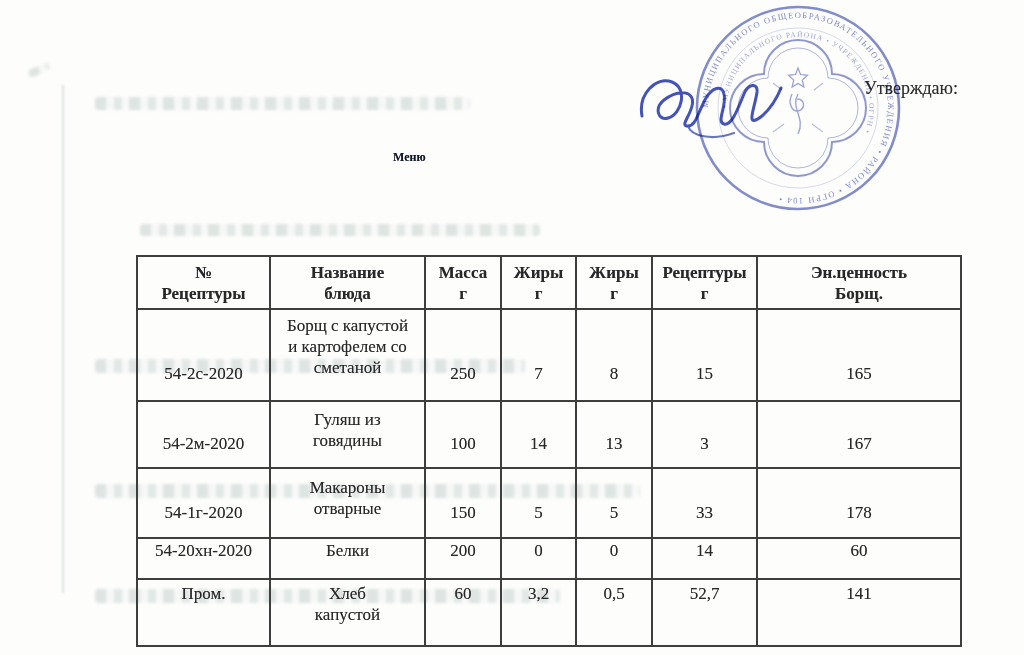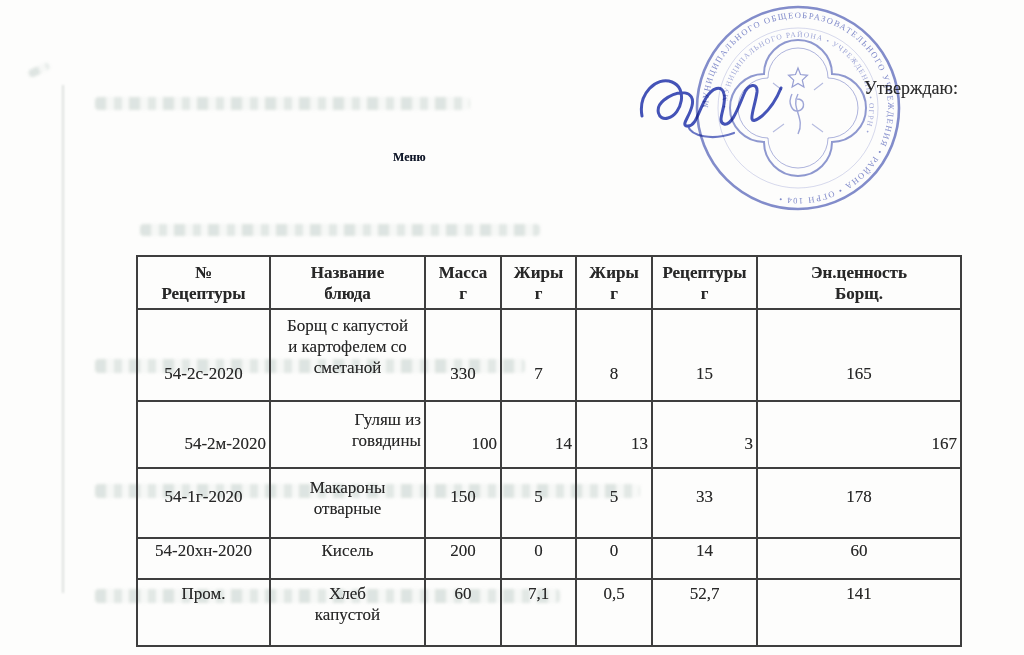--- a/index.html
+++ b/index.html
@@ -57,23 +57,23 @@
   table.menu th,table.menu td{
     border:2px solid #3e3e3e;text-align:center;padding:0 3px;
     background:transparent;overflow:hidden;
   }
   table.menu th{font-weight:bold;white-space:pre-line;vertical-align:middle;font-size:17px;}
   td.dish{white-space:pre-line;}
   tr.r1{height:92px;} tr.r2{height:67px;} tr.r3{height:70px;}
   tr.r4{height:41px;} tr.r5{height:67px;} tr.hdr{height:53px;}
   tr.r1 td{vertical-align:bottom;padding-bottom:16px;font-family:Liberation Serif, serif;}
   tr.r1 td.dish{vertical-align:top;padding-top:5px;padding-bottom:0;}
-  tr.r2 td{vertical-align:bottom;padding-bottom:13px;text-align:right;}
+  tr.r2 td{vertical-align:bottom;padding-bottom:13px;}
   tr.r2 td.dish{vertical-align:middle;padding-bottom:10px;}
-  tr.r3 td{vertical-align:bottom;padding-bottom:30px;}
+  tr.r3 td{vertical-align:bottom;padding-bottom:14px;}
   tr.r3 td.dish{vertical-align:middle;padding-bottom:10px;margin-left:28px;}
   tr.r4 td{vertical-align:top;padding-top:1px;border-radius:9px;}
   tr.r5 td{vertical-align:top;padding-top:3px;}
 </style>
 </head>
 <body>
 
 <div class="page">
 
   <div class="bleed-vline" style="left:62px;top:85px;height:508px;"></div>
@@ -147,21 +147,21 @@
       <th>Рецептуры
 г</th>
       <th>Эн.ценность
 Борщ.</th>
     </tr>
     <tr class="r1">
       <td>54-2с-2020</td>
       <td class="dish">Борщ с капустой
 и картофелем со
 сметаной</td>
-      <td>330</td>
+      <td>250</td>
       <td>7</td>
       <td>8</td>
       <td>15</td>
       <td>165</td>
     </tr>
     <tr class="r2">
       <td>54-2м-2020</td>
       <td class="dish">Гуляш из
 говядины</td>
       <td>100</td>
@@ -175,33 +175,33 @@
       <td class="dish">Макароны
 отварные</td>
       <td>150</td>
       <td>5</td>
       <td>5</td>
       <td>33</td>
       <td>178</td>
     </tr>
     <tr class="r4">
       <td>54-20хн-2020</td>
-      <td class="dish">Кисель</td>
+      <td class="dish">Белки</td>
       <td>200</td>
       <td>0</td>
       <td>0</td>
       <td>14</td>
       <td>60</td>
     </tr>
     <tr class="r5">
       <td>Пром.</td>
       <td class="dish">Хлеб
 капустой</td>
       <td>60</td>
-      <td>7,1</td>
+      <td>3,2</td>
       <td>0,5</td>
       <td>52,7</td>
       <td>141</td>
     </tr>
   </tbody>
     </table>
 
 </div>
 
 </body></html>

